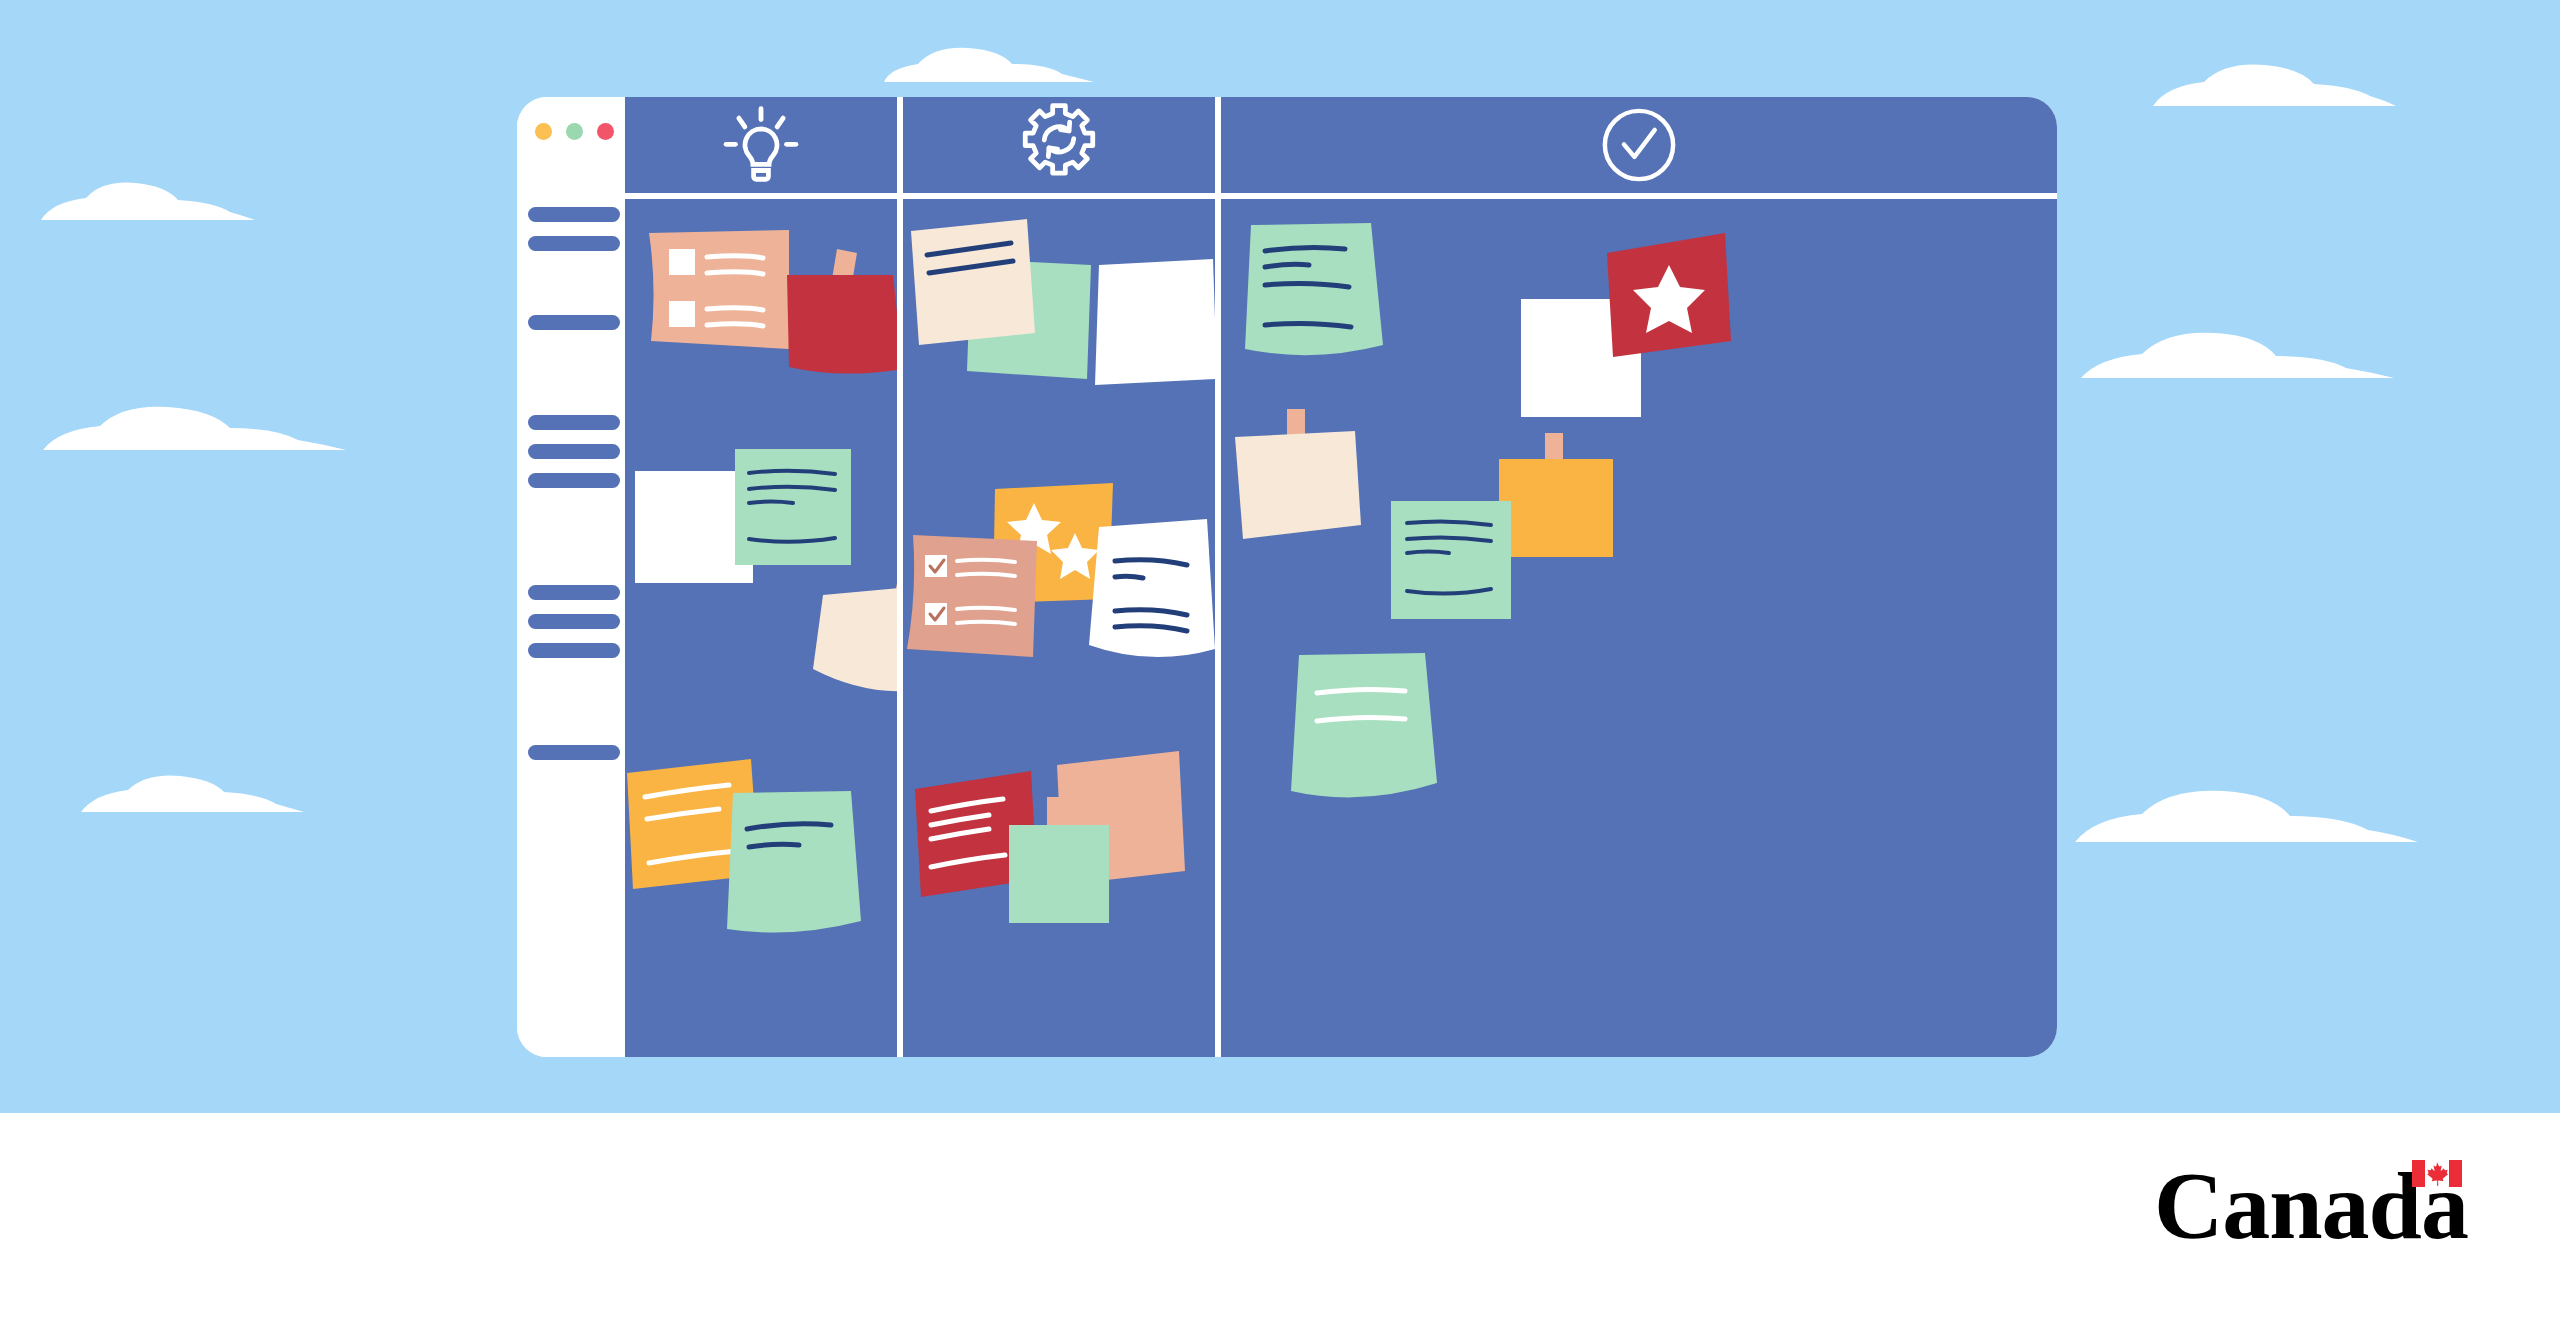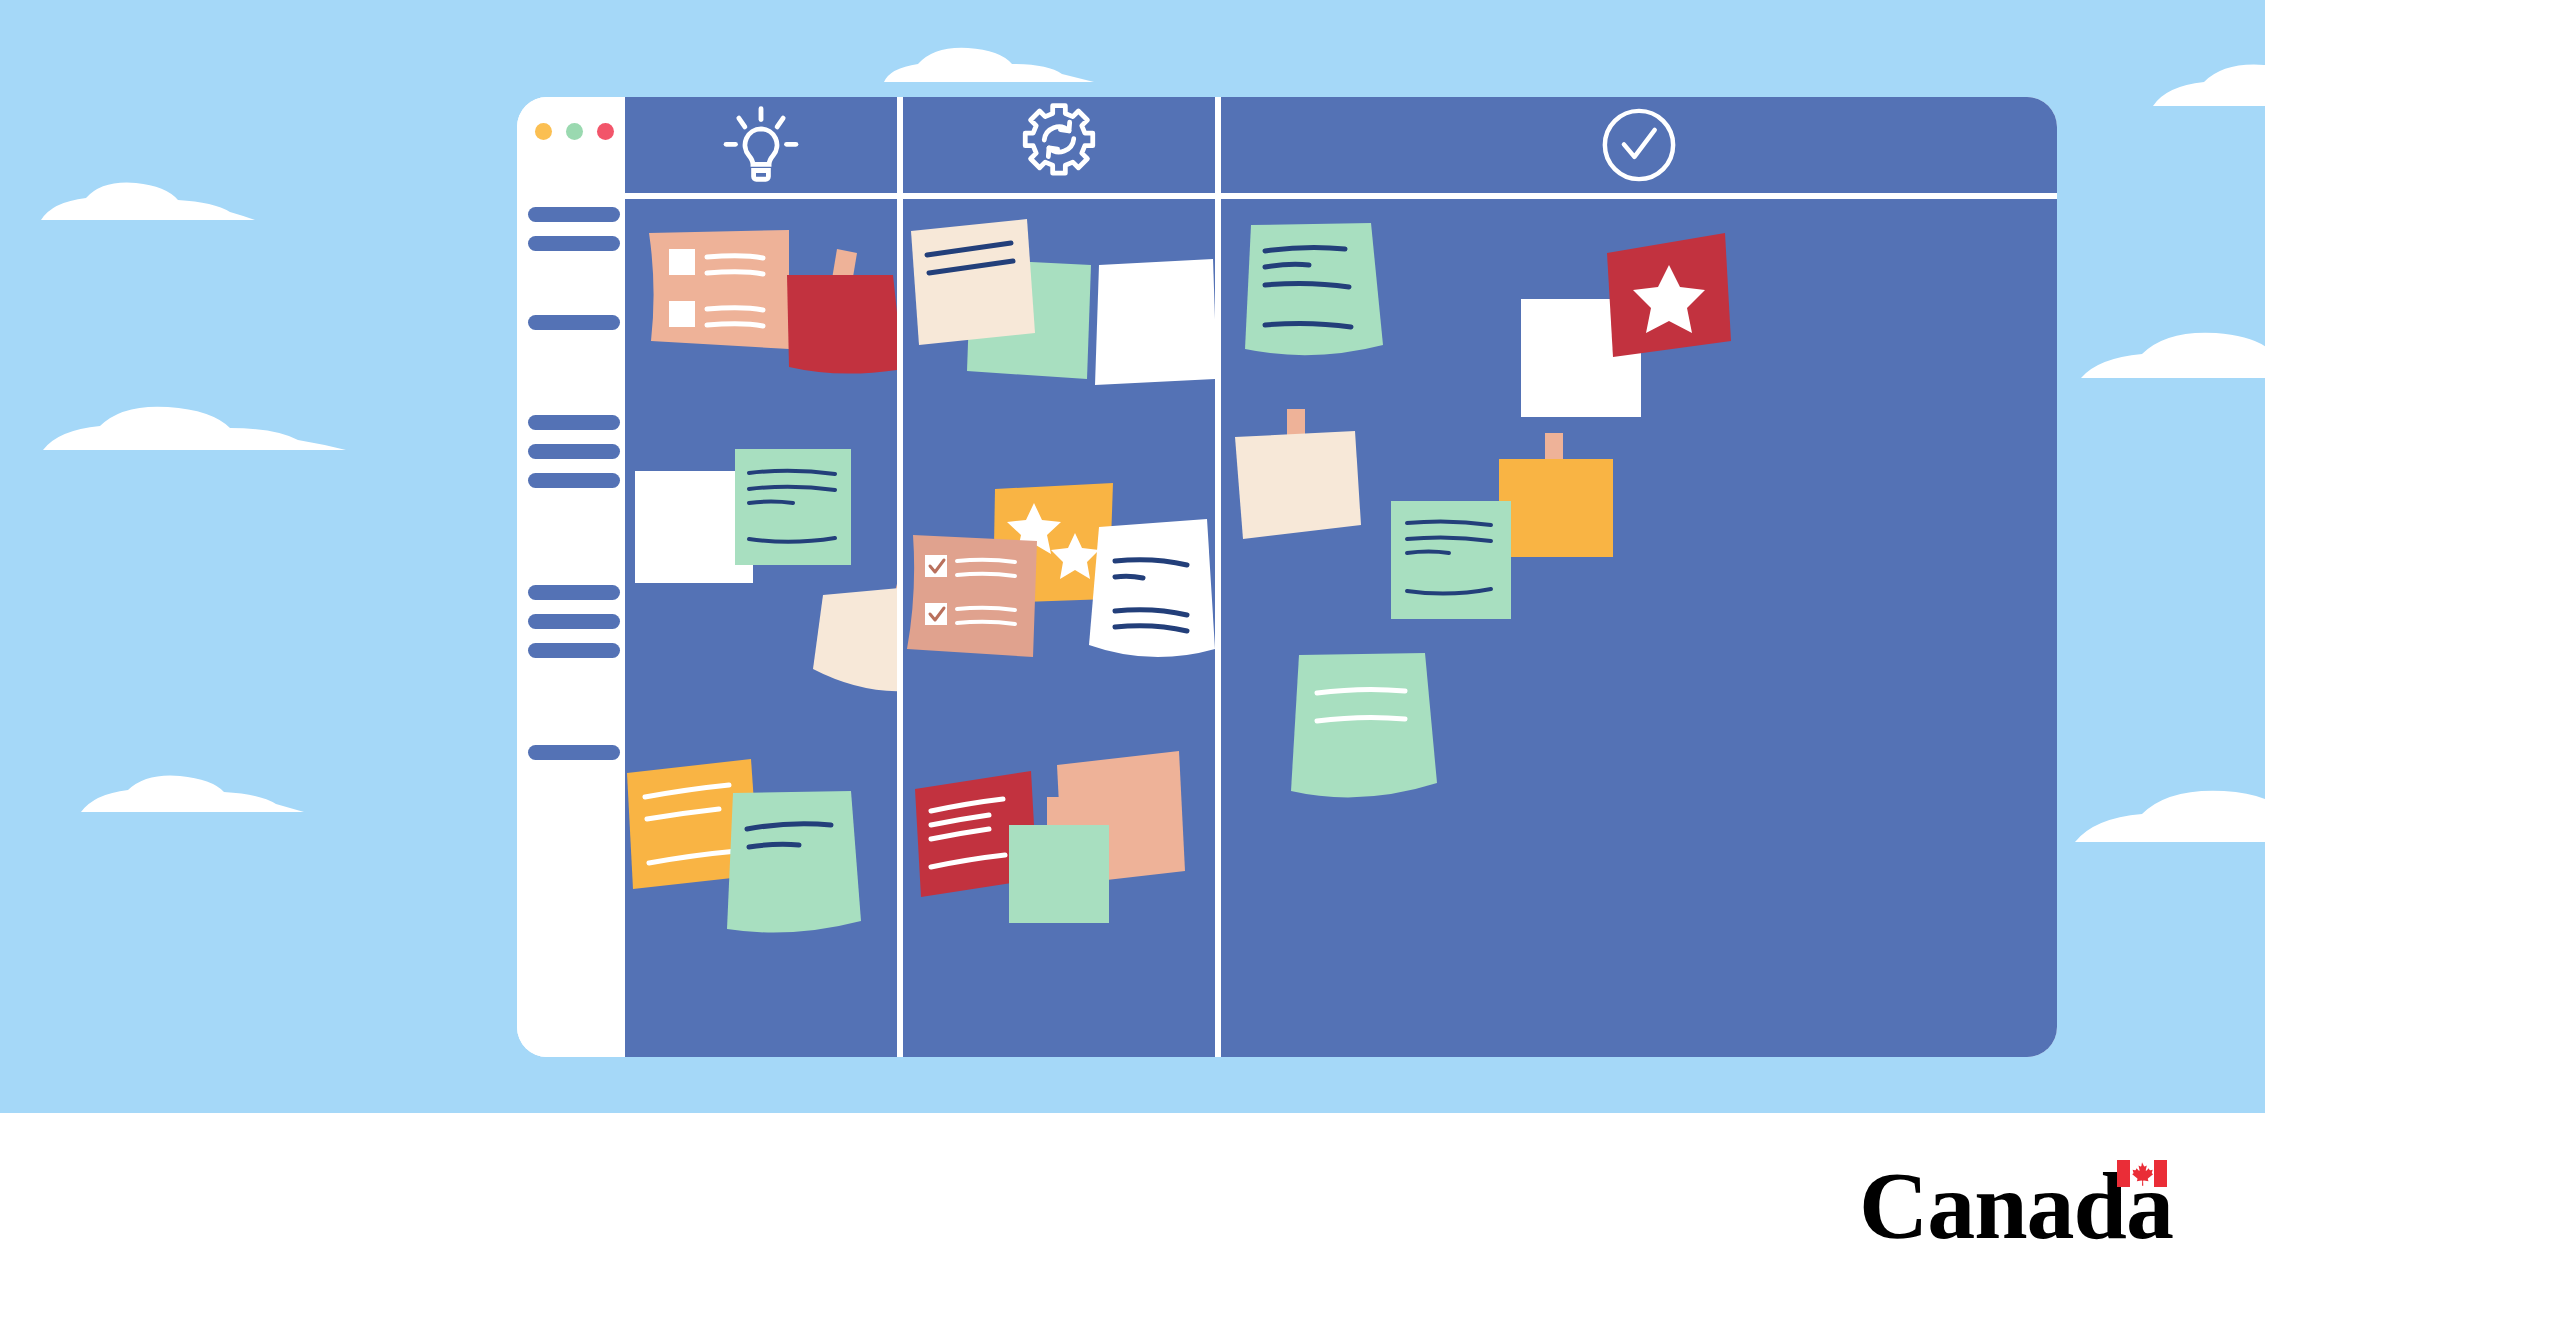--- a/index.html
+++ b/index.html
@@ -1,21 +1,21 @@
 <!DOCTYPE html>
 <html><head>
 <meta charset="utf-8">
 <style>
   * { margin:0; padding:0; box-sizing:border-box; }
   html,body { width:2560px; height:1340px; overflow:hidden; }
   body {
     font-family:"Liberation Sans", sans-serif;
     background:#ffffff;
   }
-  #stage { position:relative; width:2265px; height:1340px; overflow:hidden; }
+  #stage { position:relative; width:2560px; height:1340px; overflow:hidden; }
 
   
   .sky {
     position:absolute; left:0; top:0; width:2560px; height:1113px;
     background:#a5d8f8;
   }
   .cloud { position:absolute; }
   .cloud svg { display:block; }
 
   

